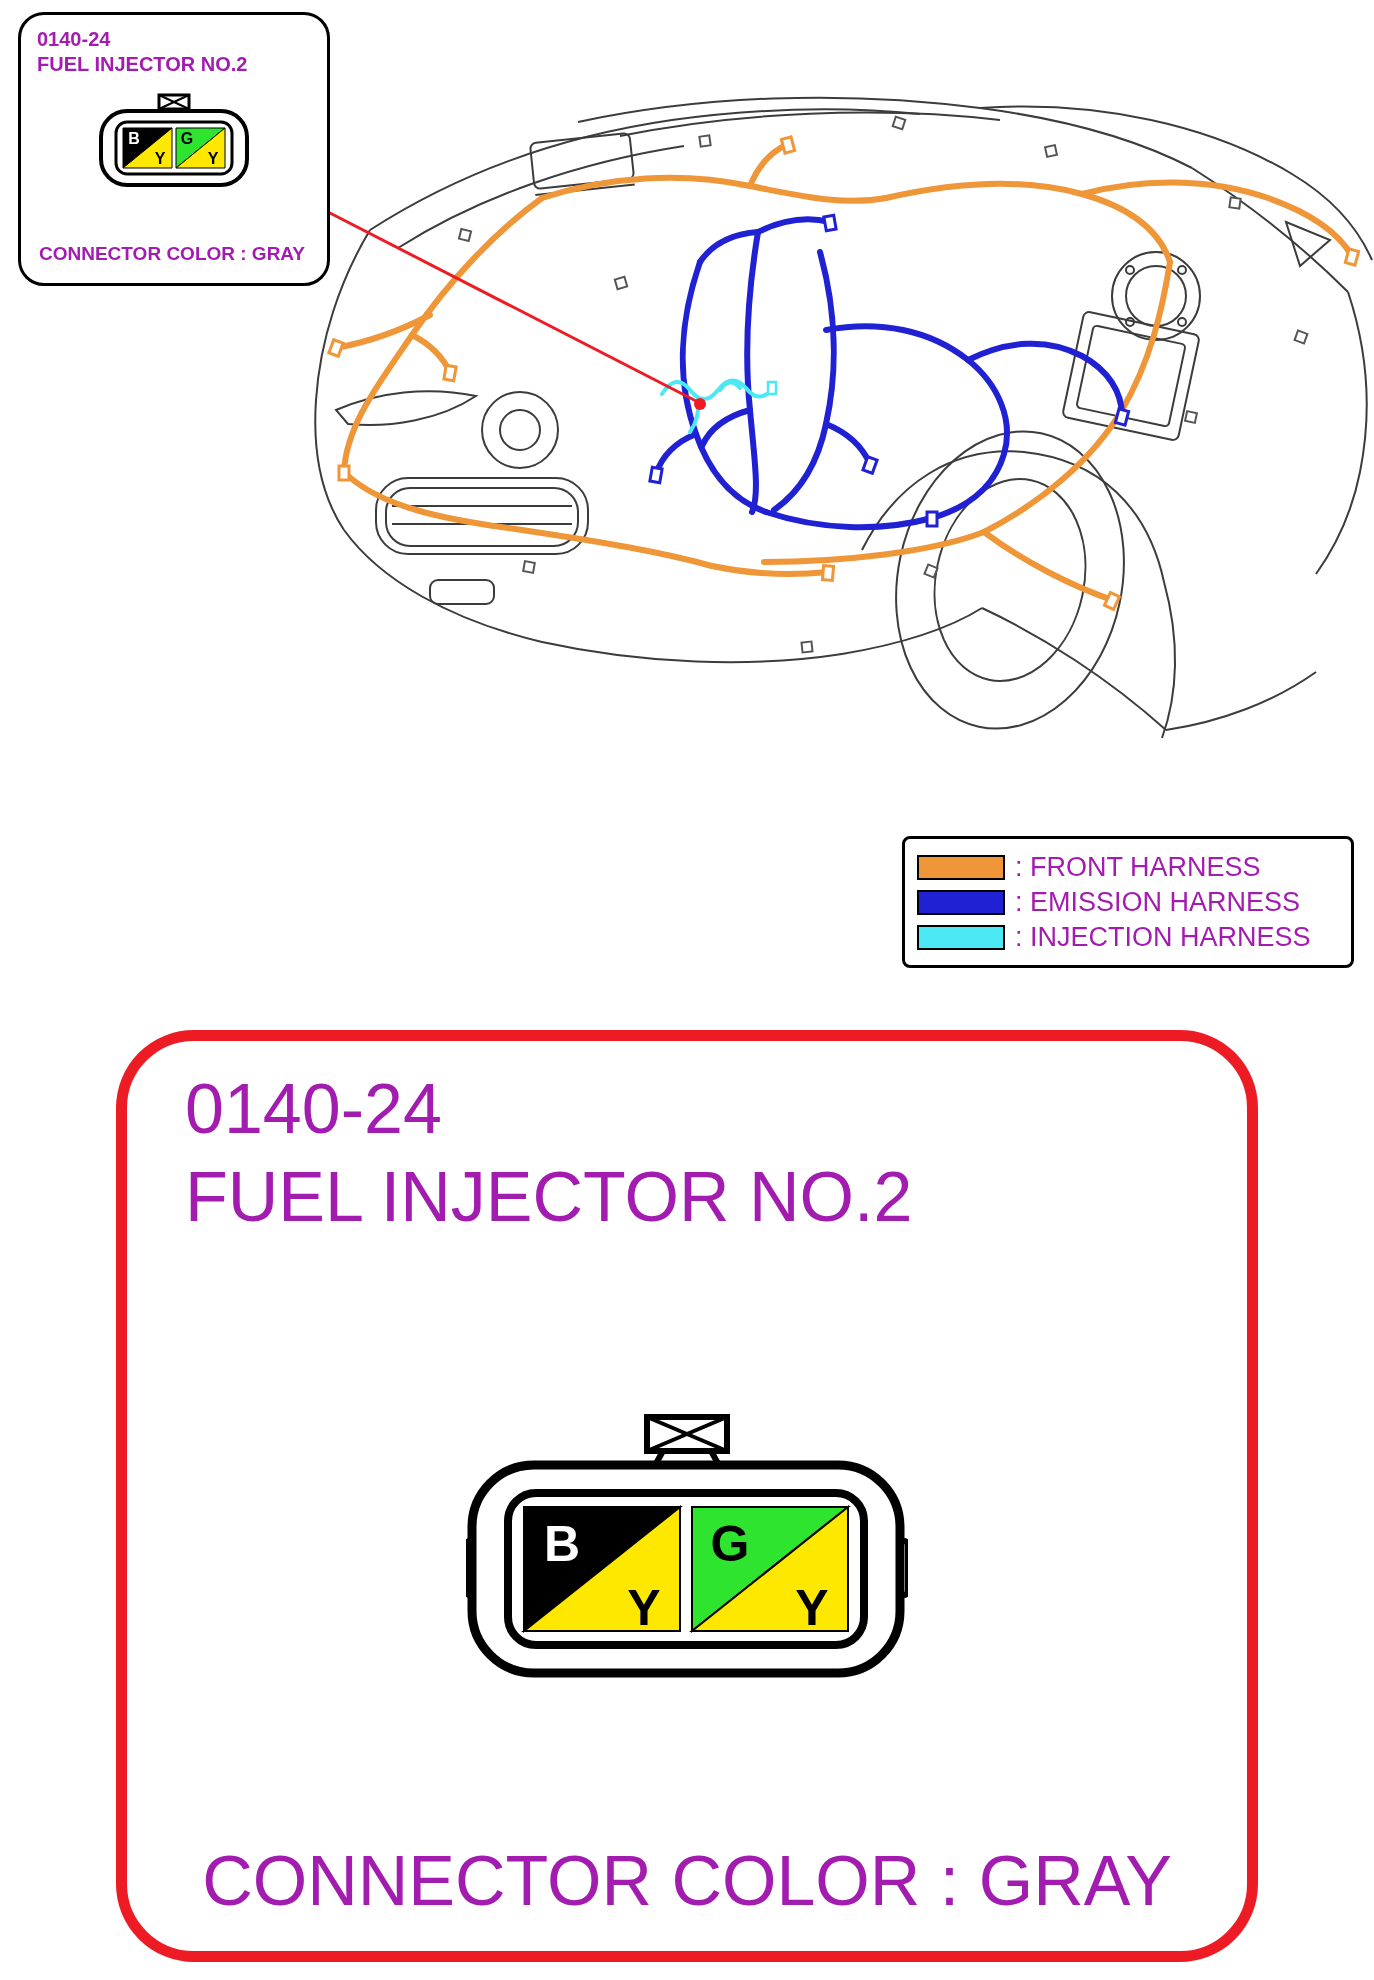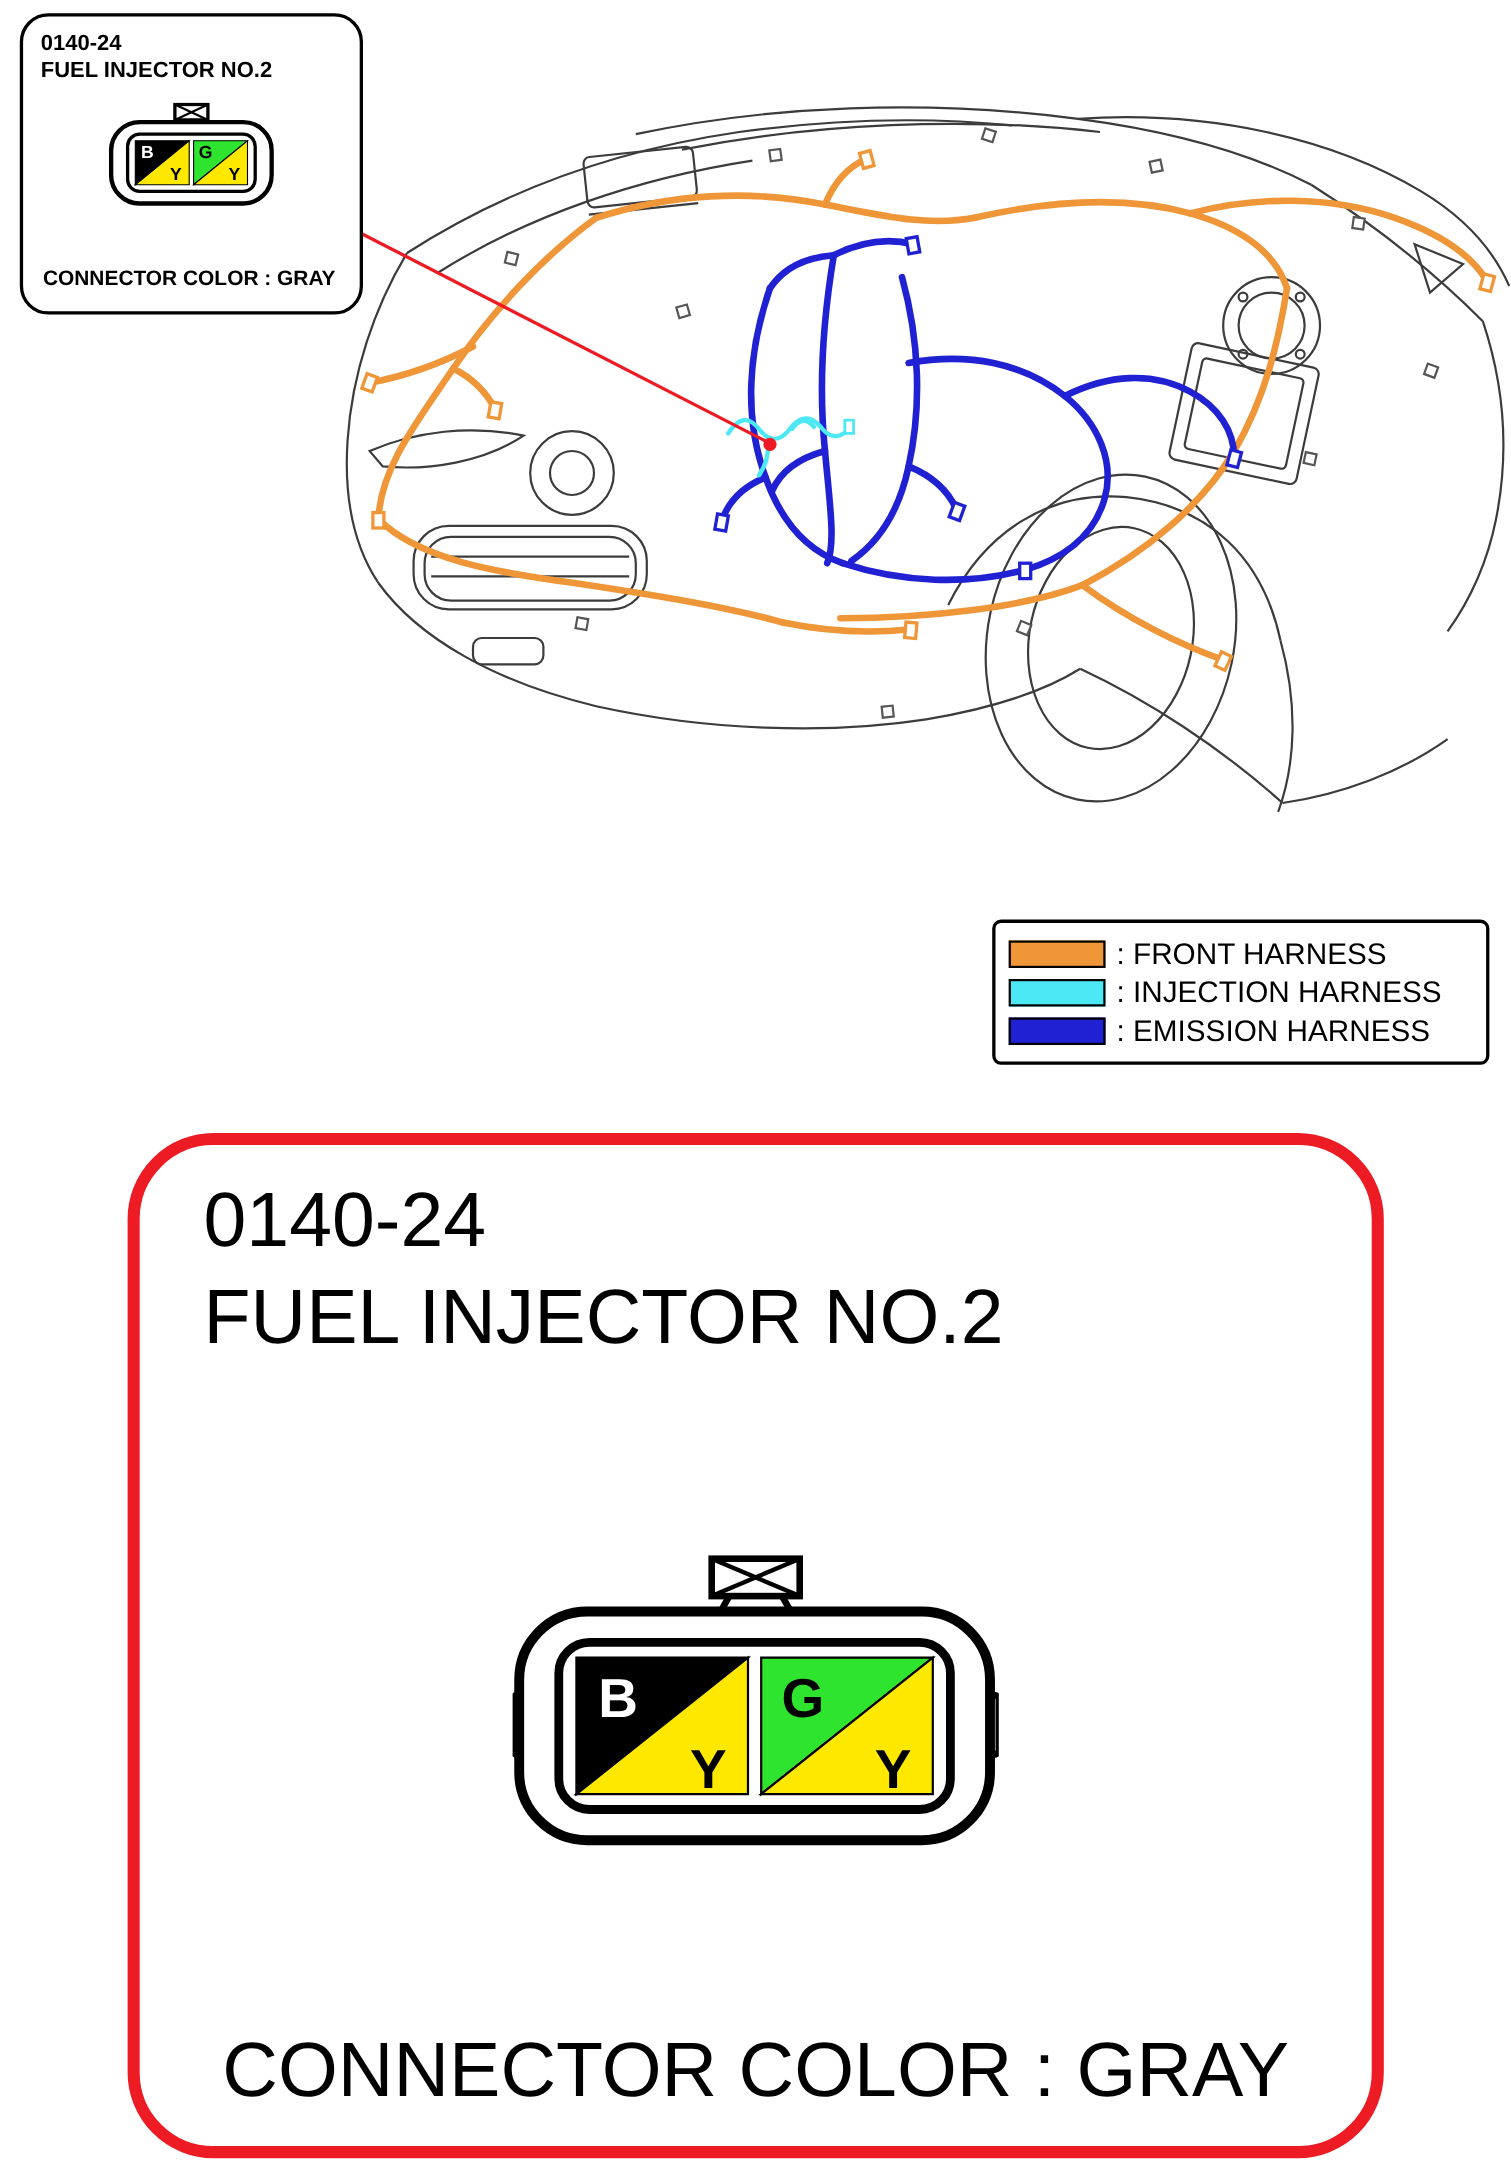--- a/index.html
+++ b/index.html
@@ -1,17 +1,17 @@
 <!DOCTYPE html>
 <html><head>
 <meta charset="utf-8">
 <style>
   html,body{margin:0;padding:0;background:#fff;}
   .page{position:relative;width:1374px;height:1980px;background:#ffffff;overflow:hidden;
-        font-family:"Liberation Sans",sans-serif;color:#000000;}
+        font-family:"Liberation Sans",sans-serif;color:#a21caf;}
 
   
   .callout-box{position:absolute;left:18px;top:12px;width:312px;height:274px;
                border:3px solid #000;border-radius:26px;background:#fff;
                box-sizing:border-box;padding:12px 16px;z-index:3;}
   .callout-code{font-size:20px;font-weight:bold;line-height:1.25;}
   .callout-name{font-size:20px;font-weight:bold;line-height:1.25;}
   .mini-connector{display:block;margin:16px auto 0;width:150px;height:96px;}
   .callout-color{position:absolute;left:18px;bottom:18px;font-size:19px;font-weight:bold;}
 
@@ -181,26 +181,26 @@
       <circle cx="420" cy="324" r="6" stroke="none" fill="#ED1C24"></circle>
     </g>
   </svg>
 
   <div class="legend-box">
     <div class="legend-row">
       <span class="swatch" style="background-color: rgb(239, 150, 56);"></span>
       <span class="legend-label">: FRONT HARNESS</span>
     </div>
     <div class="legend-row">
+      <span class="swatch" style="background-color: rgb(33, 33, 212);"></span>
+      <span class="legend-label">: EMISSION HARNESS</span>
+    </div>
+    <div class="legend-row">
       <span class="swatch" style="background-color: rgb(76, 232, 244);"></span>
       <span class="legend-label">: INJECTION HARNESS</span>
-    </div>
-    <div class="legend-row">
-      <span class="swatch" style="background-color: rgb(33, 33, 212);"></span>
-      <span class="legend-label">: EMISSION HARNESS</span>
     </div>
   </div>
 
   <div class="detail-panel">
     <div class="panel-code">0140-24</div>
     <div class="panel-name">FUEL INJECTOR NO.2</div>
 
     <svg class="connector-large" viewBox="0 0 442 272">
       <g stroke="#000" fill="#fff">
         <rect x="0" y="128" width="16" height="54" rx="4" stroke-width="6"></rect>

